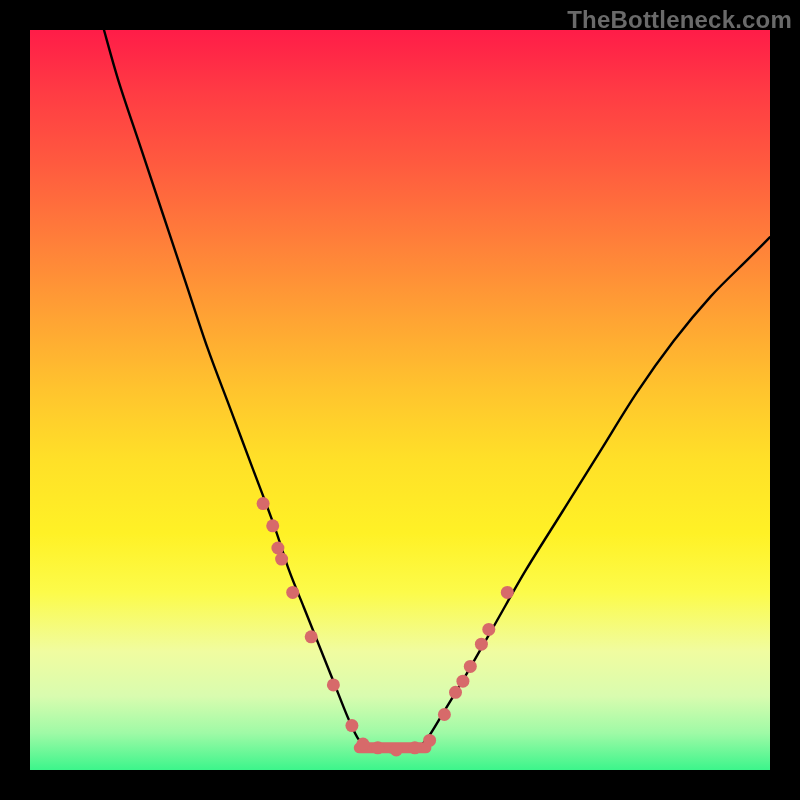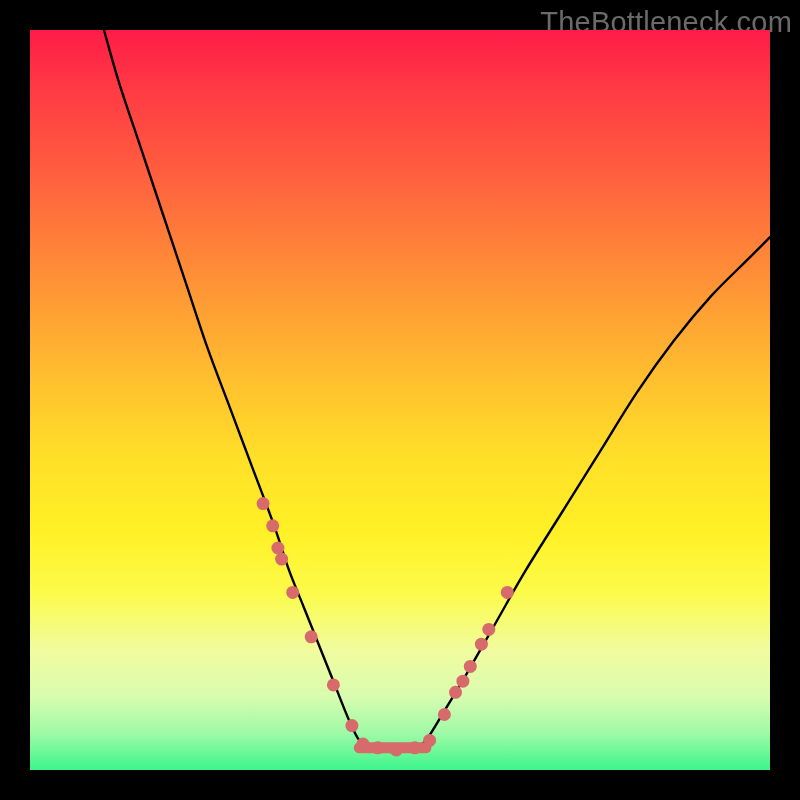--- a/index.html
+++ b/index.html
@@ -37,22 +37,22 @@
       #d9fcaf 90%,
       #9ffaa6 95%,
       #3cf58b 100%
     );
   }
   .watermark {
     position: absolute;
     right: 8px;
     top: 6px;
     color: #6a6a6a;
-    font-size: 29px;
-    font-weight: 400;
+    font-size: 24px;
+    font-weight: 700;
     letter-spacing: 0.2px;
     user-select: none;
   }
   svg {
     position: absolute;
     left: 0;
     top: 0;
     width: 740px;
     height: 740px;
     overflow: visible;

